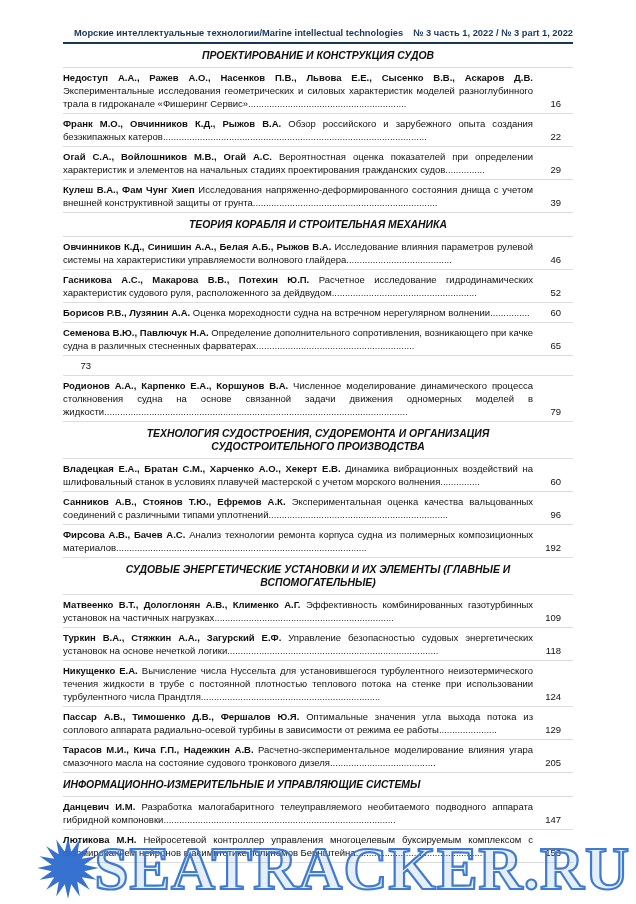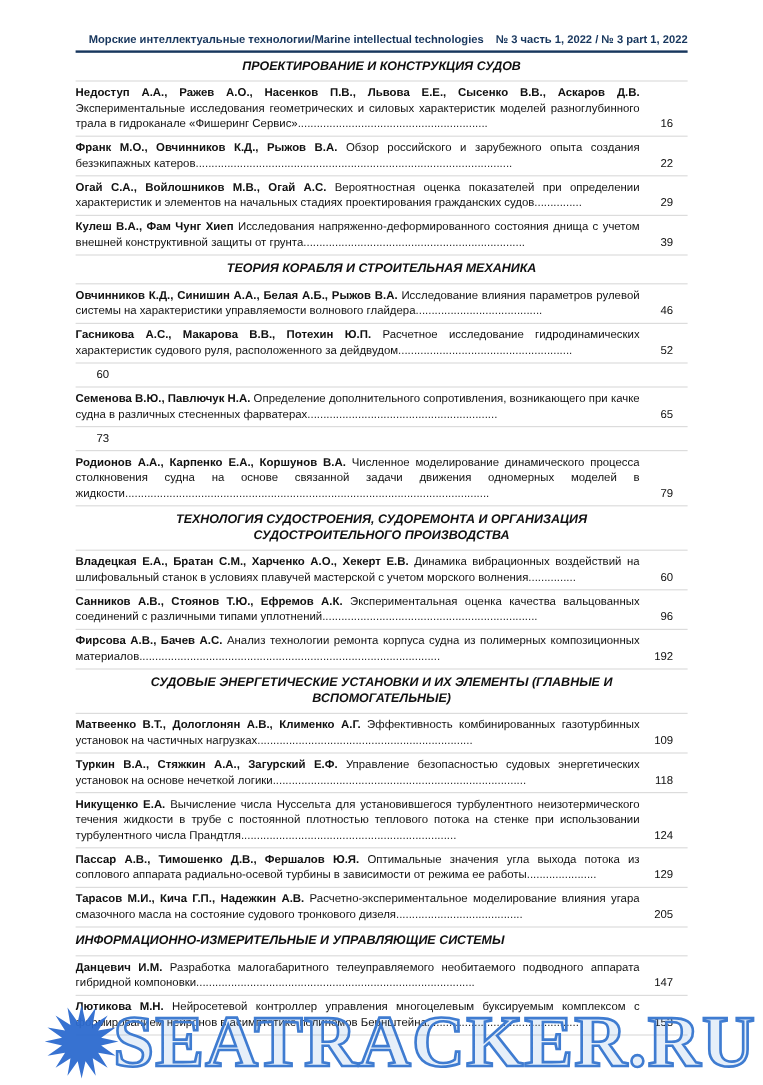--- a/index.html
+++ b/index.html
@@ -128,20 +128,24 @@
 
   <div class="entry">
     <div class="entry-text">
       <span class="authors">Гасникова А.С., Макарова В.В., Потехин Ю.П.</span>
       <span class="title">Расчетное исследование гидродинамических характеристик судового руля, расположенного за дейдвудом</span><span class="dots">.......................................................</span>
     </div>
     <div class="entry-page">52</div>
   </div>
 
   <div class="entry">
+    <div class="entry-text">
+      <span class="authors">Борисов Р.В., Лузянин А.А.</span>
+      <span class="title">Оценка мореходности судна на встречном нерегулярном волнении</span><span class="dots">...............</span>
+    </div>
     <div class="entry-page">60</div>
   </div>
 
   <div class="entry">
     <div class="entry-text">
       <span class="authors">Семенова В.Ю., Павлючук Н.А.</span>
       <span class="title">Определение дополнительного сопротивления, возникающего при качке судна в различных стесненных фарватерах</span><span class="dots">............................................................</span>
     </div>
     <div class="entry-page">65</div>
   </div>

